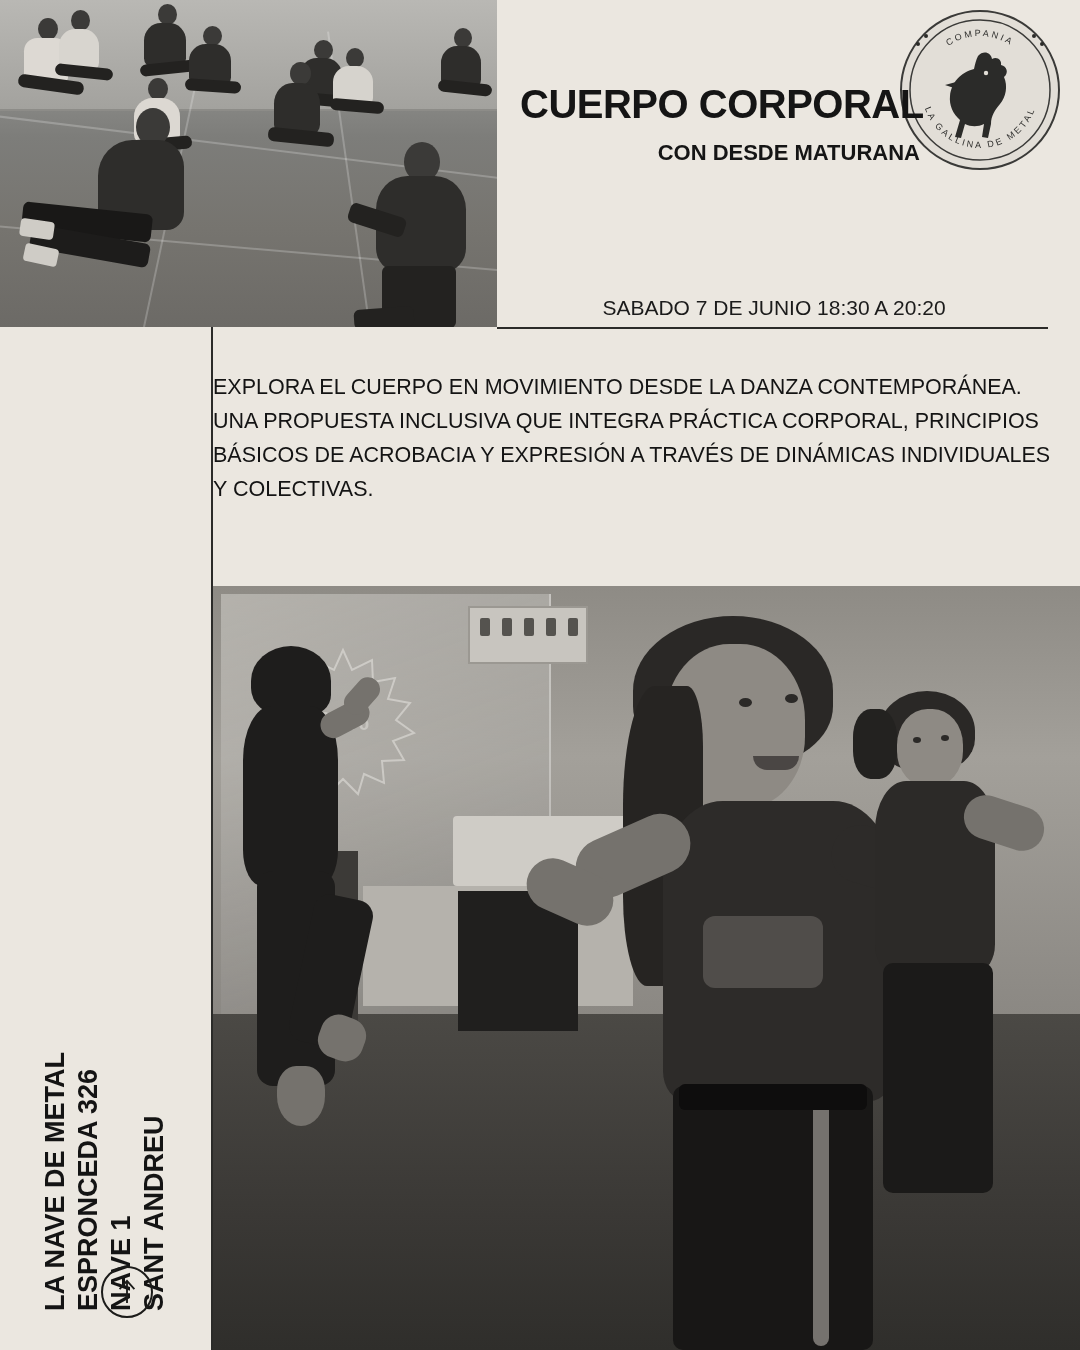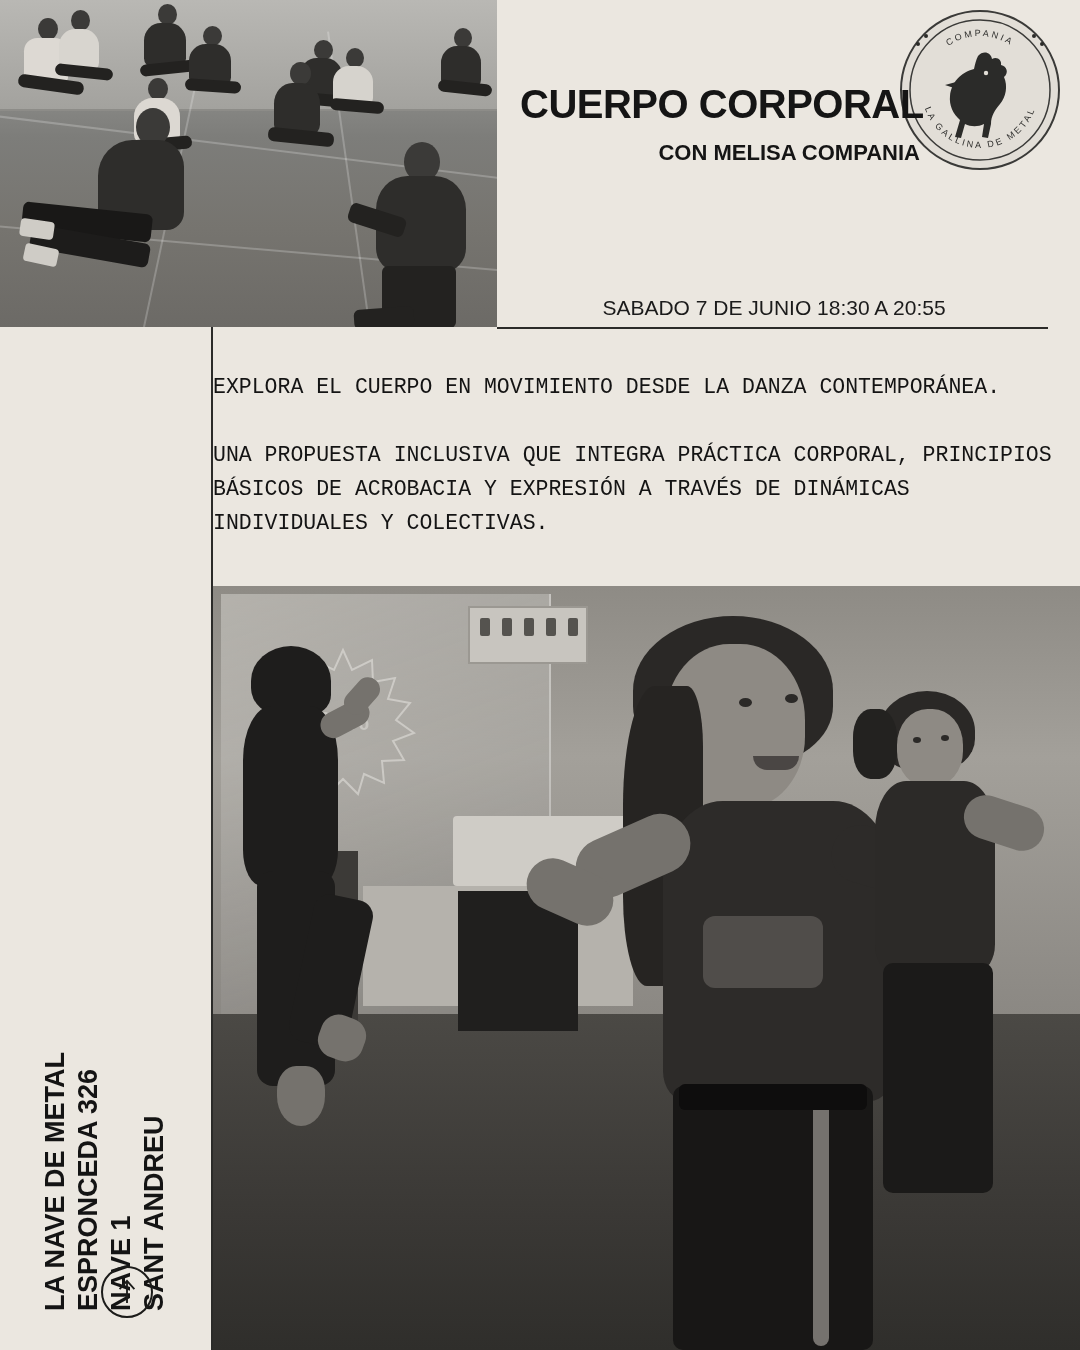--- a/index.html
+++ b/index.html
@@ -117,22 +117,22 @@
 
   
   .desc {
     position: absolute;
     left: 213px; top: 370px;
     width: 848px;
     font-size: 21.5px;
     line-height: 34px;
     color: #141414;
   }
-  .desc p { margin: 0; font-family: Liberation Mono, monospace; }
-  .desc p + p { margin-top: 34px; }
+  .desc p { margin: 0; }
+  .desc p + p { }
 
   
   .photo-bottom {
     position: absolute;
     left: 213px; top: 586px;
     width: 867px; height: 764px;
     overflow: hidden;
     background: #5b5955;
   }
   .pb-wall {
@@ -311,22 +311,22 @@
         <circle cx="86" cy="63" r="2.2" fill="#e2ded7"></circle>
       </g>
       <circle cx="18" cy="34" r="2" fill="#2b2b29"></circle>
       <circle cx="142" cy="34" r="2" fill="#2b2b29"></circle>
       <circle cx="26" cy="26" r="2" fill="#2b2b29"></circle>
       <circle cx="134" cy="26" r="2" fill="#2b2b29"></circle>
     </svg>
   </div>
 
   <div class="title-main">CUERPO CORPORAL</div>
-  <div class="title-sub">CON MELISA COMPANIA</div>
-  <div class="date-line">SABADO 7 DE  JUNIO 18:30 A 20:55</div>
+  <div class="title-sub">CON DESDE MATURANA</div>
+  <div class="date-line">SABADO 7 DE  JUNIO 18:30 A 20:20</div>
   <div class="rule-top"></div>
   <div class="rule-left"></div>
 
   <div class="desc">
     <p>EXPLORA EL CUERPO EN MOVIMIENTO DESDE LA DANZA CONTEMPORÁNEA.</p>
     <p>UNA PROPUESTA INCLUSIVA QUE INTEGRA PRÁCTICA CORPORAL, PRINCIPIOS BÁSICOS DE ACROBACIA Y EXPRESIÓN A TRAVÉS DE DINÁMICAS INDIVIDUALES Y COLECTIVAS.</p>
   </div>
 
   <div class="photo-bottom">
     <div class="pb-wall"></div>

